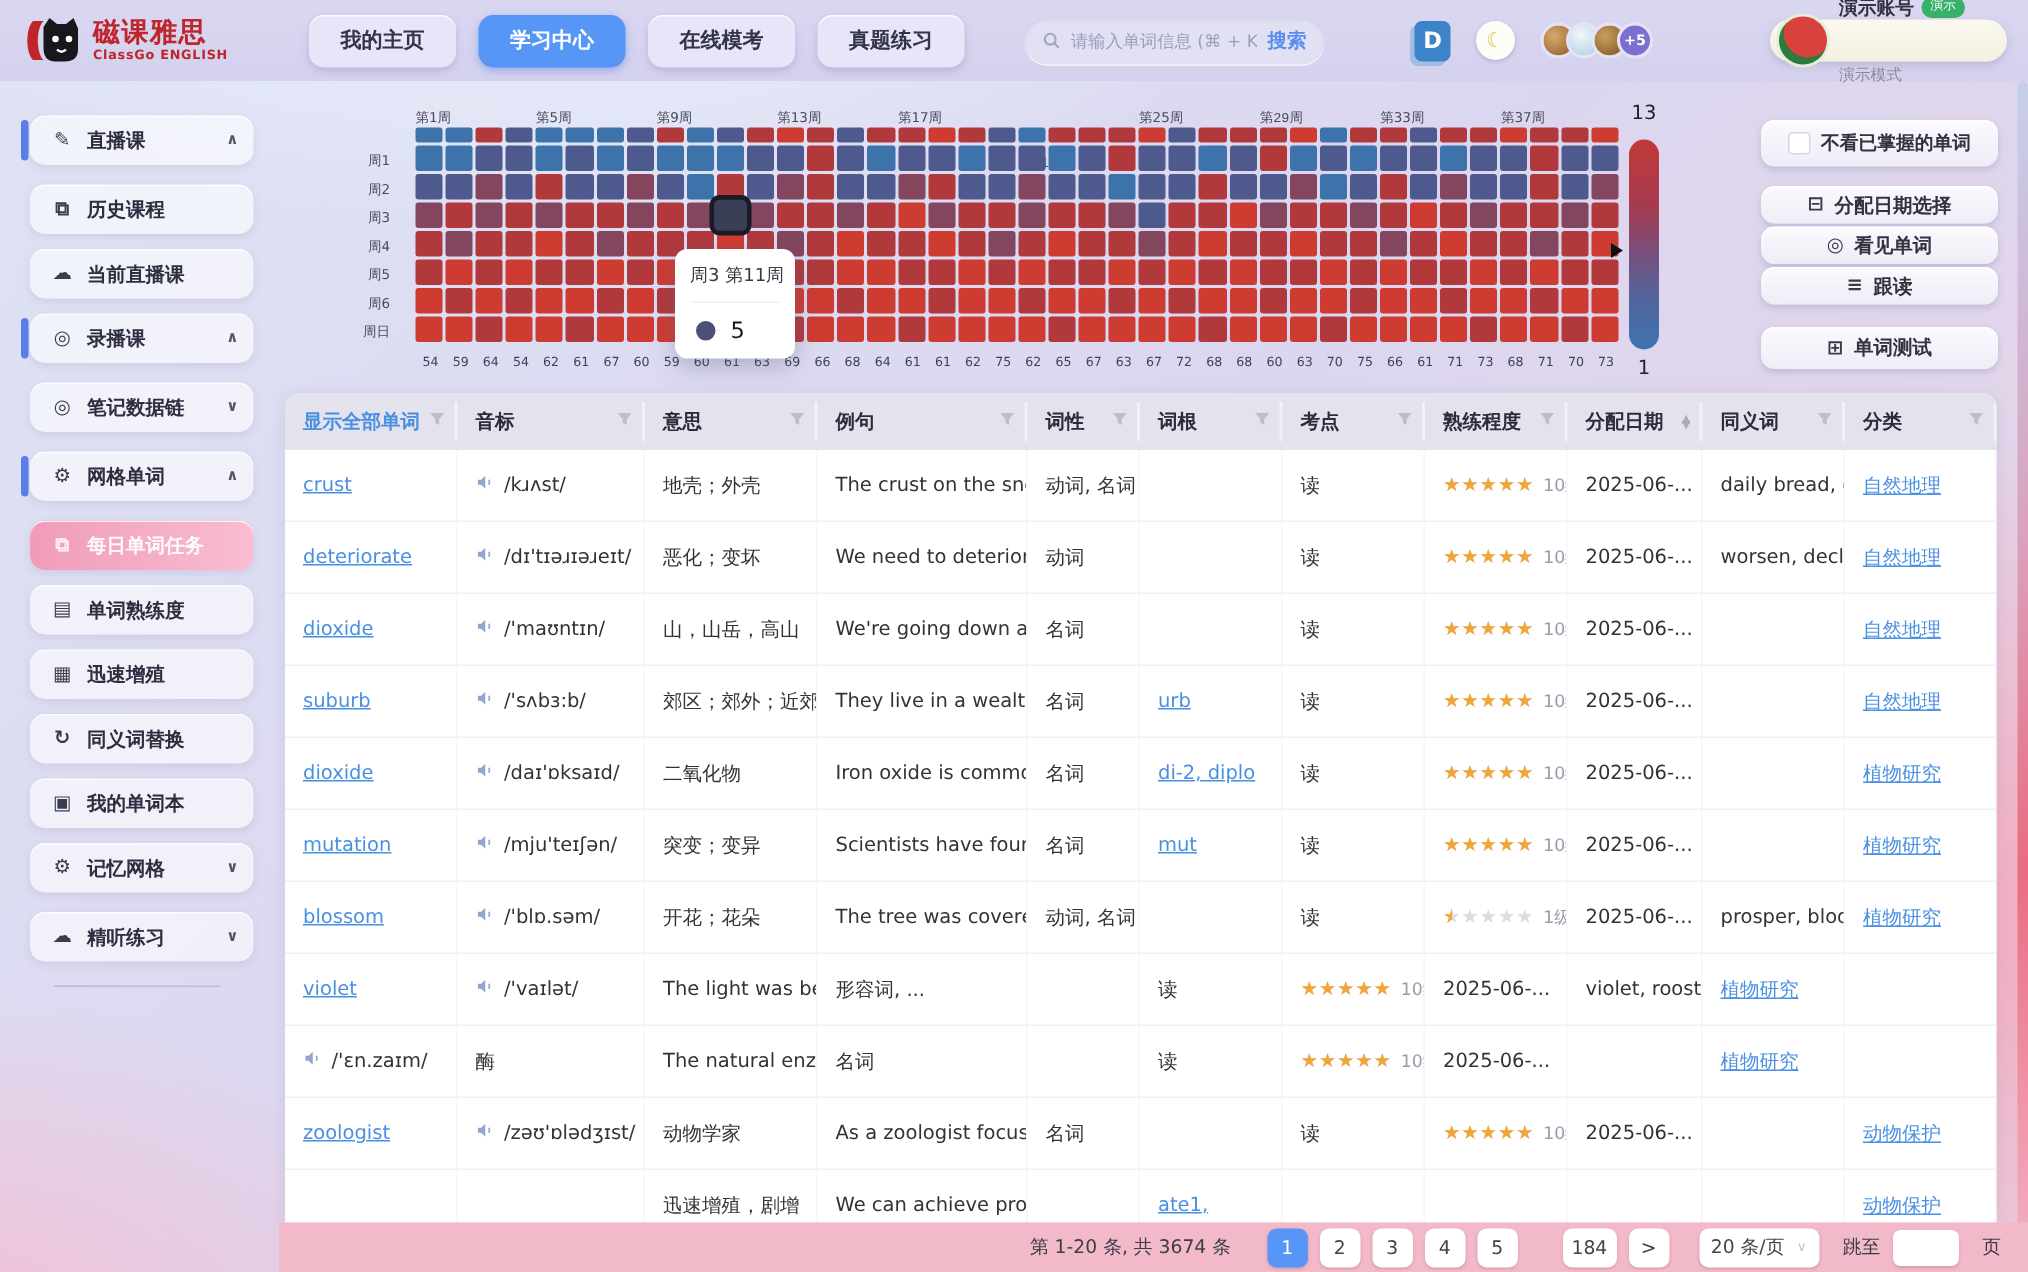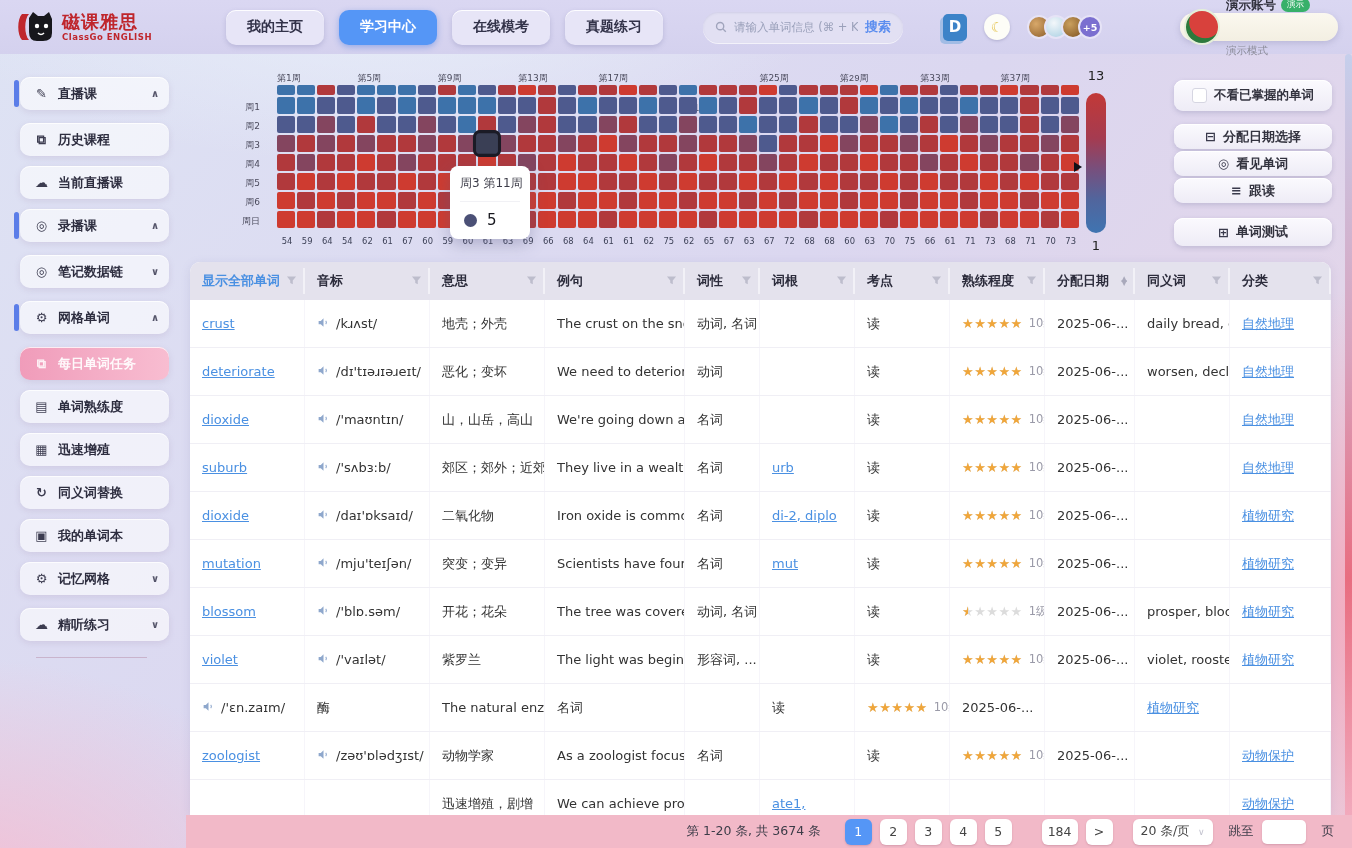--- a/index.html
+++ b/index.html
@@ -13,21 +13,21 @@
       radial-gradient(760px 320px at 28% -4%, #e9f0fa 0%, rgba(233,240,250,0) 62%),
       linear-gradient(135deg,#dee3f4 0%,#dbd7f0 48%,#e9d4e4 100%);
   }
   
   .topbar { position:absolute; left:0; top:0; right:0; height:54px; display:flex; align-items:center;
     padding:0 14px; background:linear-gradient(#dad7f2,#d4d1ee); z-index:20; }
   .brand { display:flex; align-items:center; gap:8px; width:192px; }
   .brand-text { display:flex; flex-direction:column; line-height:1; }
   .brand-title { font-size:18px; font-weight:900; color:#bf262c; letter-spacing:1px; }
   .brand-sub { font-size:8.5px; font-weight:700; color:#bf262c; margin-top:2px; letter-spacing:.5px; }
-  .nav { display:flex; gap:15px; margin-left:20px; }
+  .nav { display:flex; gap:15px; margin-left:0; }
   .nav-btn { height:35px; padding:0 21px; border-radius:10px; background:#e7e5f7; color:#33334a;
     font-size:14px; font-weight:700; display:flex; align-items:center;
     box-shadow:0 2px 5px rgba(110,110,160,.28), inset 0 1px 0 rgba(255,255,255,.9); cursor:pointer; }
   .nav-btn.active { background:#5596f6; color:#fff; box-shadow:0 2px 6px rgba(70,120,220,.45); }
   .search { margin-left:40px; width:200px; height:31px; border-radius:16px; background:#e2e0f3;
     display:flex; align-items:center; gap:7px; padding:0 12px;
     box-shadow:inset 0 1px 2px rgba(160,160,200,.25), 0 1px 0 rgba(255,255,255,.7); }
   .search-ph { flex:1; font-size:11.5px; color:#9aa0ba; white-space:nowrap; overflow:hidden; }
   .search-btn { font-size:13px; color:#5b8def; font-weight:600; cursor:pointer; }
   .top-right { margin-left:auto; display:flex; align-items:center; gap:17px; }
@@ -944,21 +944,20 @@
           <div class="td">
             <span class="link">violet</span>
           </div>
           <div class="td">
             <span><svg class="spk" width="13" height="13" viewBox="0 0 24 24">
                 <path d="M3 9v6h4l5 5V4L7 9H3z" fill="#8ea7cc"></path>
                 <path d="M16 9a4.2 4.2 0 010 6" stroke="#8ea7cc" stroke-width="2" fill="none"></path>
               </svg></span>
             <span>/'vaɪlət/</span>
           </div>
-          <div class="td">紫罗兰</div>
           <div class="td">The light was beginning to</div>
           <div class="td">形容词, ...</div>
           <div class="td"></div>
           <div class="td">读</div>
           <div class="td">
             <span class="stars"><span class="stars-bg">★★★★★</span><span class="stars-fg" style="width: 100%;">★★★★★</span></span>
             <span class="level">10级</span>
           </div>
           <div class="td">2025-06-...</div>
           <div class="td">violet, rooster</div>

